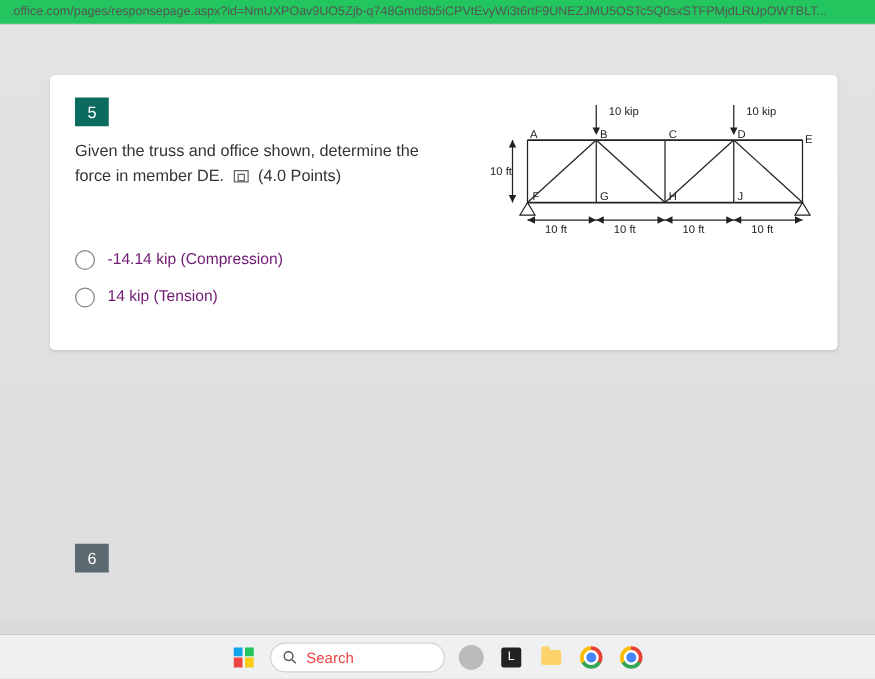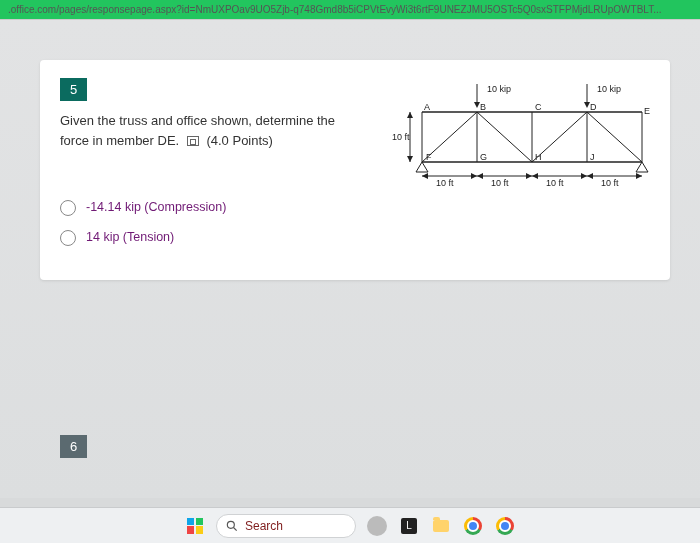--- a/index.html
+++ b/index.html
@@ -116,21 +116,21 @@
     .win-logo span:nth-child(3){background:#ef4444}
     .win-logo span:nth-child(4){background:#facc15}
     .search-pill {
       display: flex; align-items: center;
       gap: 6px;
       background: #fff;
       border: 1px solid #d0d2d4;
       border-radius: 18px;
       padding: 4px 12px 4px 8px;
       font-size: 12px;
-      color: #7f1d1d;
+      color: #ef4444;
       min-width: 140px;
     }
     .search-pill svg { width: 14px; height: 14px; }
     .tb-icon {
       width: 22px; height: 22px;
       display:flex;align-items:center;justify-content:center;
       font-size: 14px;
     }
     .folder { width:16px;height:12px;background:#ffd36b;border-radius:2px;position:relative;}
     .folder::before{content:"";position:absolute;top:-3px;left:0;width:7px;height:3px;background:#ffd36b;border-radius:2px 2px 0 0;}

